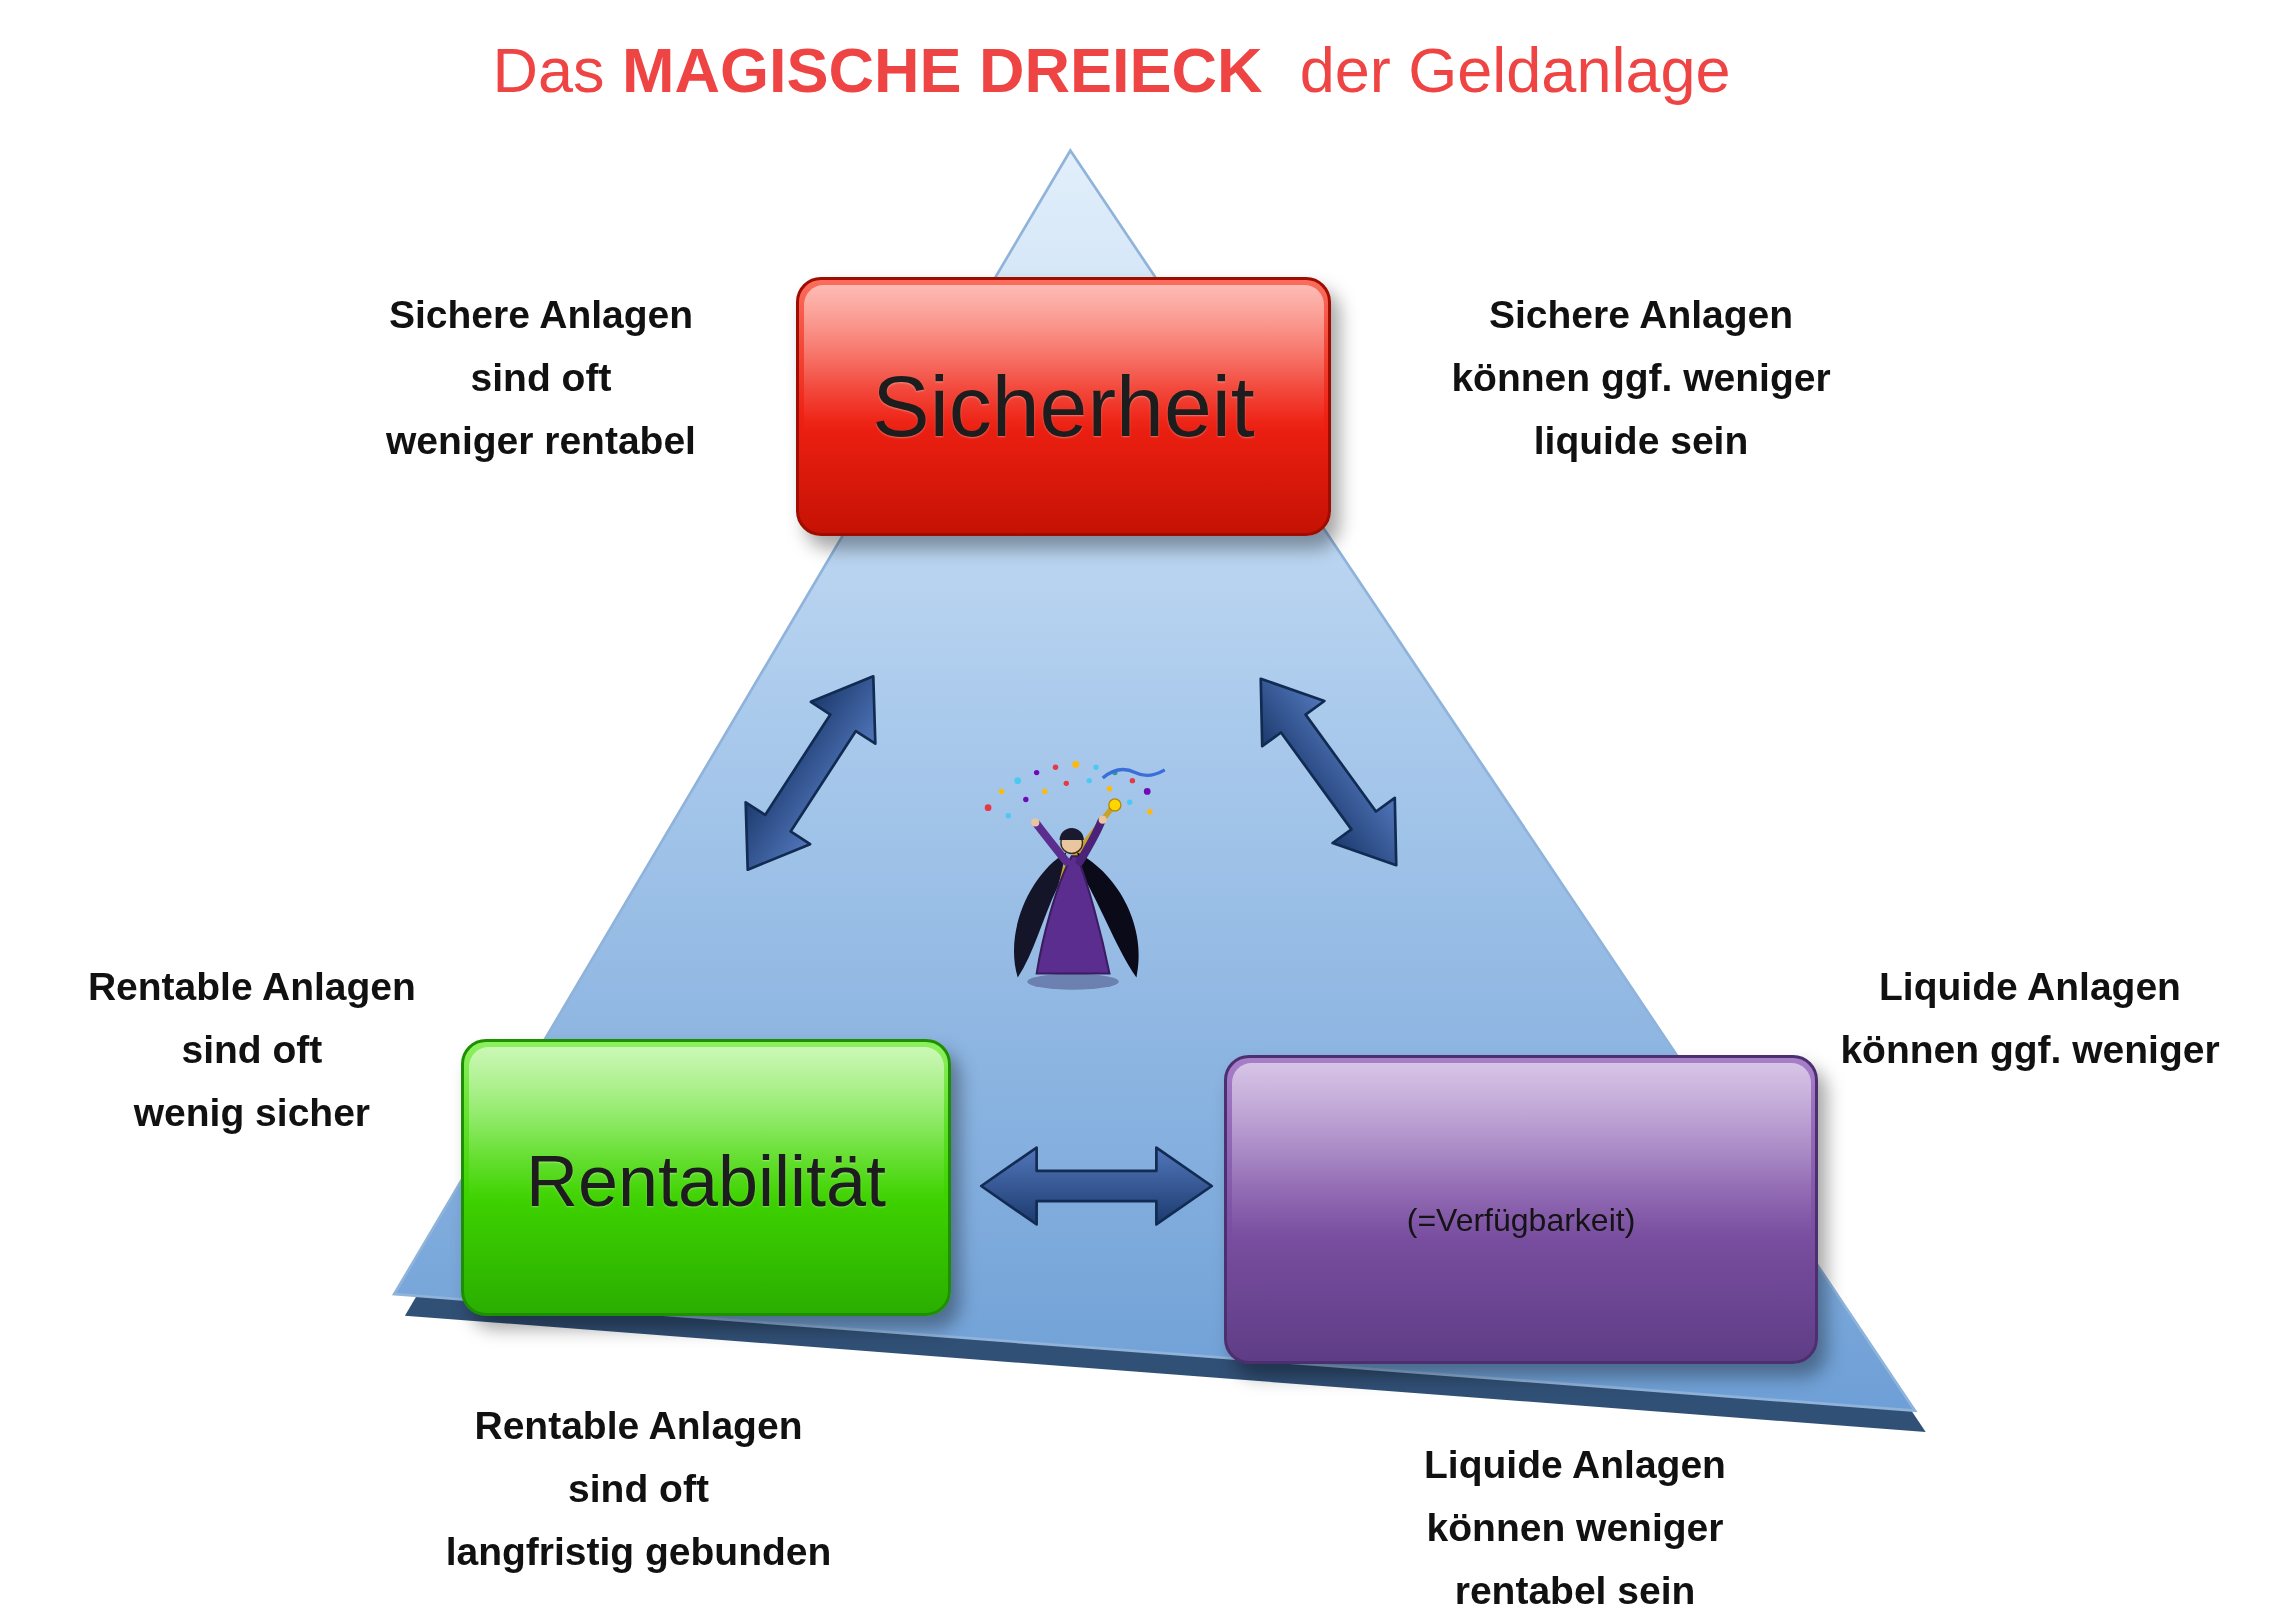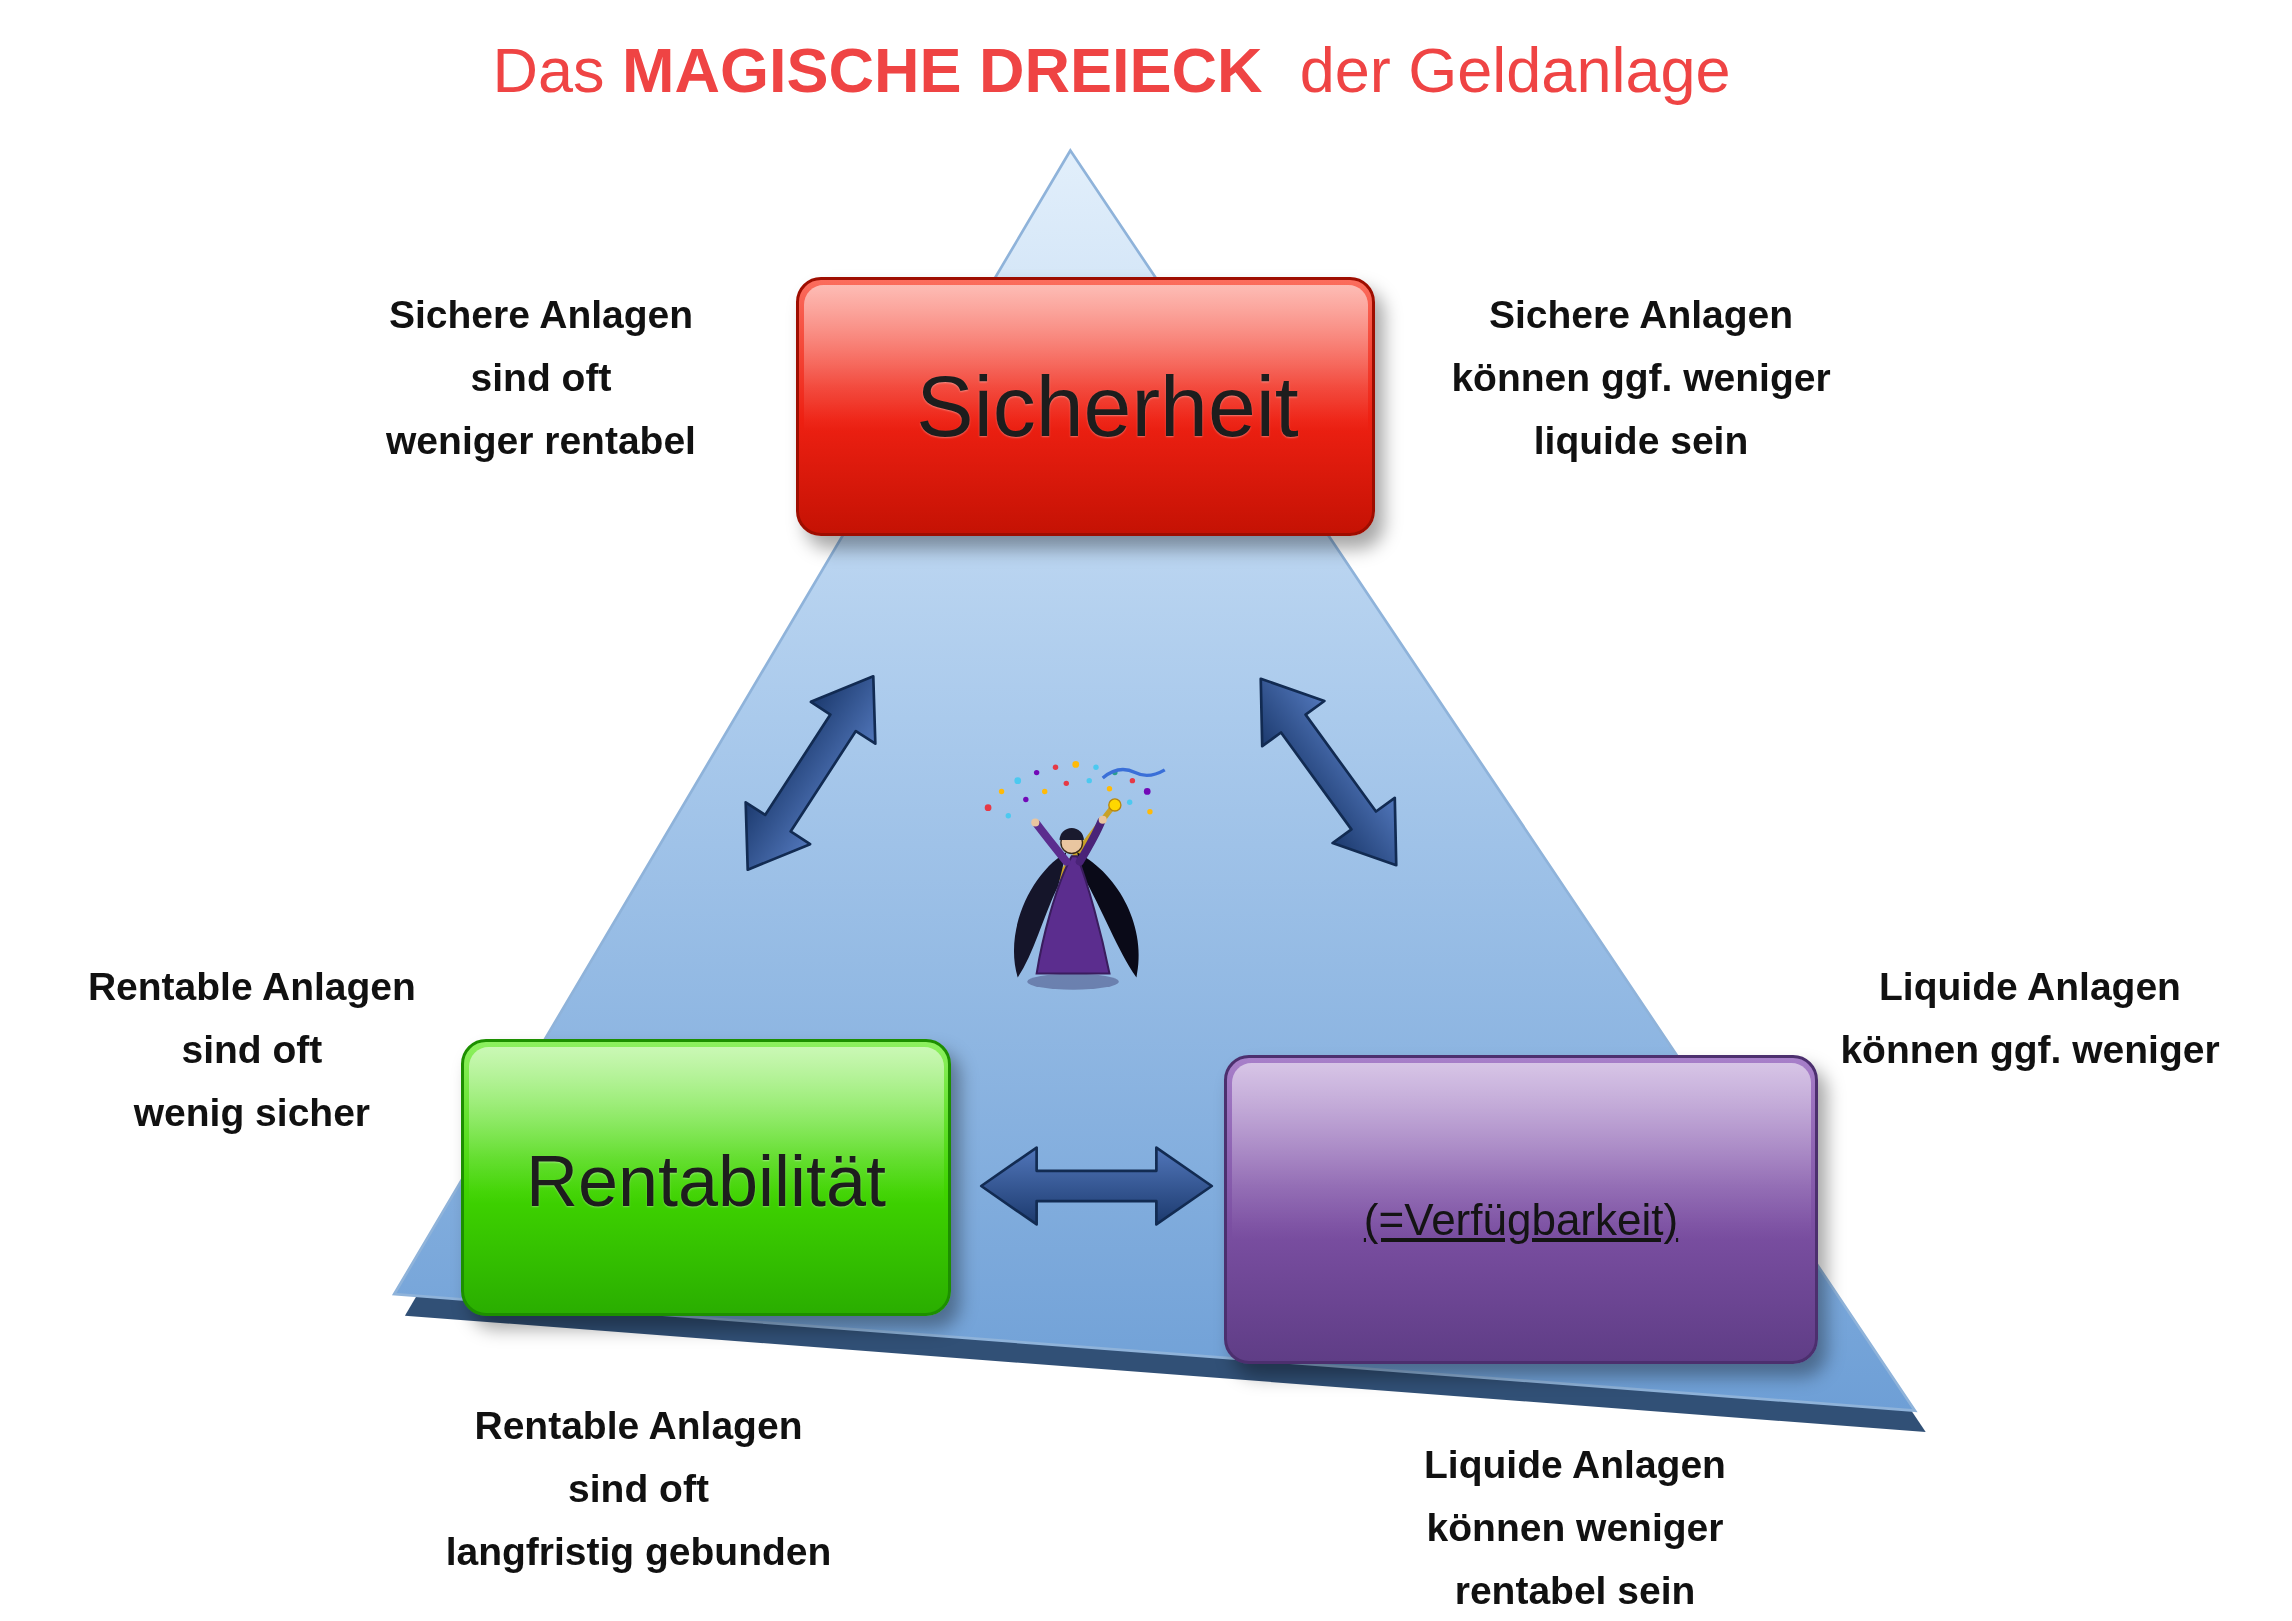--- a/index.html
+++ b/index.html
@@ -69,21 +69,20 @@
     position: absolute;
     inset: 4.5px;
     border-radius: 19.7px;
     background: linear-gradient(180deg, rgba(255,255,255,0.55) 0%, rgba(255,255,255,0.12) 42%, rgba(255,255,255,0) 60%);
     pointer-events: none;
   }
   #node-sicherheit {
     left: 796px; top: 277px; width: 529px; height: 253px;
     background: linear-gradient(180deg, #fb6d5d 0%, #ee2012 55%, #c51204 100%);
     border: 3.6px solid #9e0d00;
-    padding-left: 44px;
   }
   #node-rentabilitaet {
     left: 461px; top: 1039px; width: 484px; height: 271px;
     background: linear-gradient(180deg, #8df05f 0%, #3fd400 55%, #2aae00 100%);
     border: 3.6px solid #1d8f00;
   }
   #node-liquiditaet {
     left: 1224px; top: 1055px; width: 588px; height: 303px;
     background: linear-gradient(180deg, #a77fc9 0%, #7b4fa2 55%, #5f3d86 100%);
     border: 3.6px solid #4c2f6e;
@@ -93,24 +92,23 @@
     color: #1d1d1d;
     text-shadow: 0 0.9px 1.8px rgba(255,255,255,0.35);
     line-height: 1.1;
   }
   #node-sicherheit .node-label   { font-size: 86px; }
   #node-rentabilitaet .node-label{ font-size: 72px; margin-top: 8px; }
   #node-liquiditaet .node-label  { font-size: 73px; font-weight: 800; }
   .node-sublabel {
     position: relative;
     color: #141414;
-    font-size: 44px;
+    font-size: 32px;
     margin-top: 22px;
     line-height: 1.1;
-    text-decoration: underline;
   }
 
   
   .annotation {
     position: absolute;
     font-weight: 700;
     font-size: 39px;
     line-height: 1.62;
     text-align: center;
     color: var(--text, #111111);

